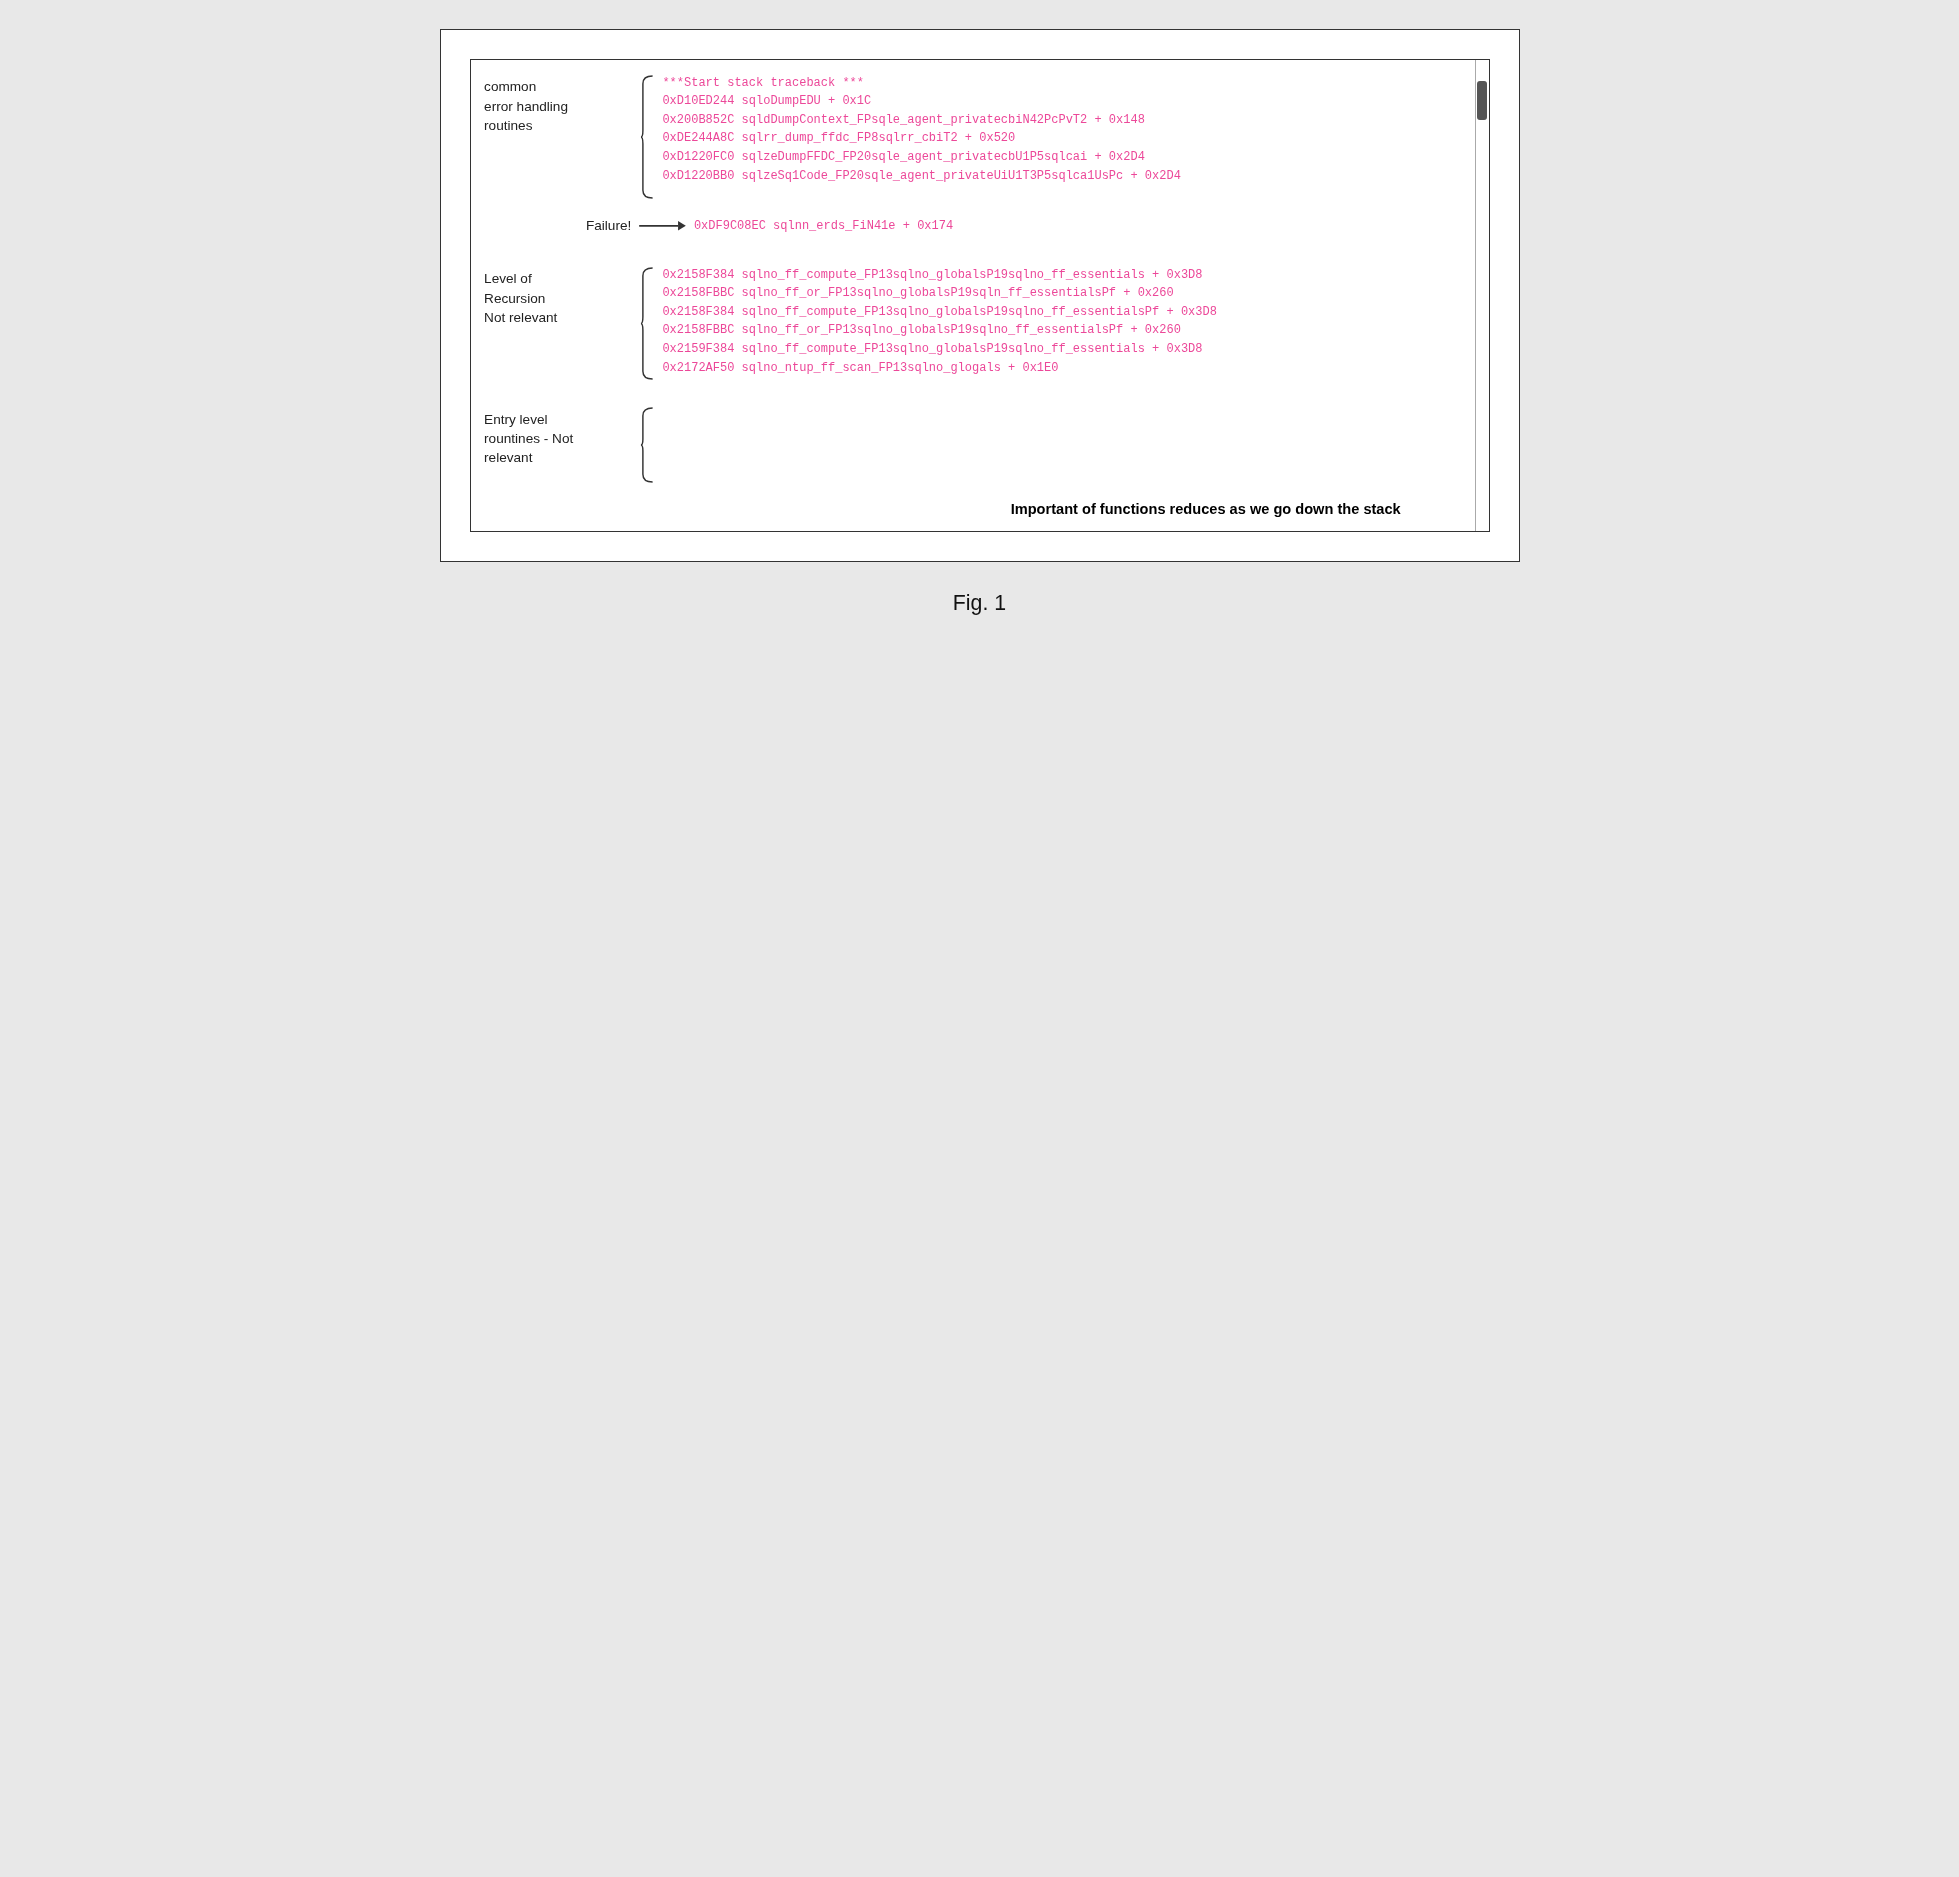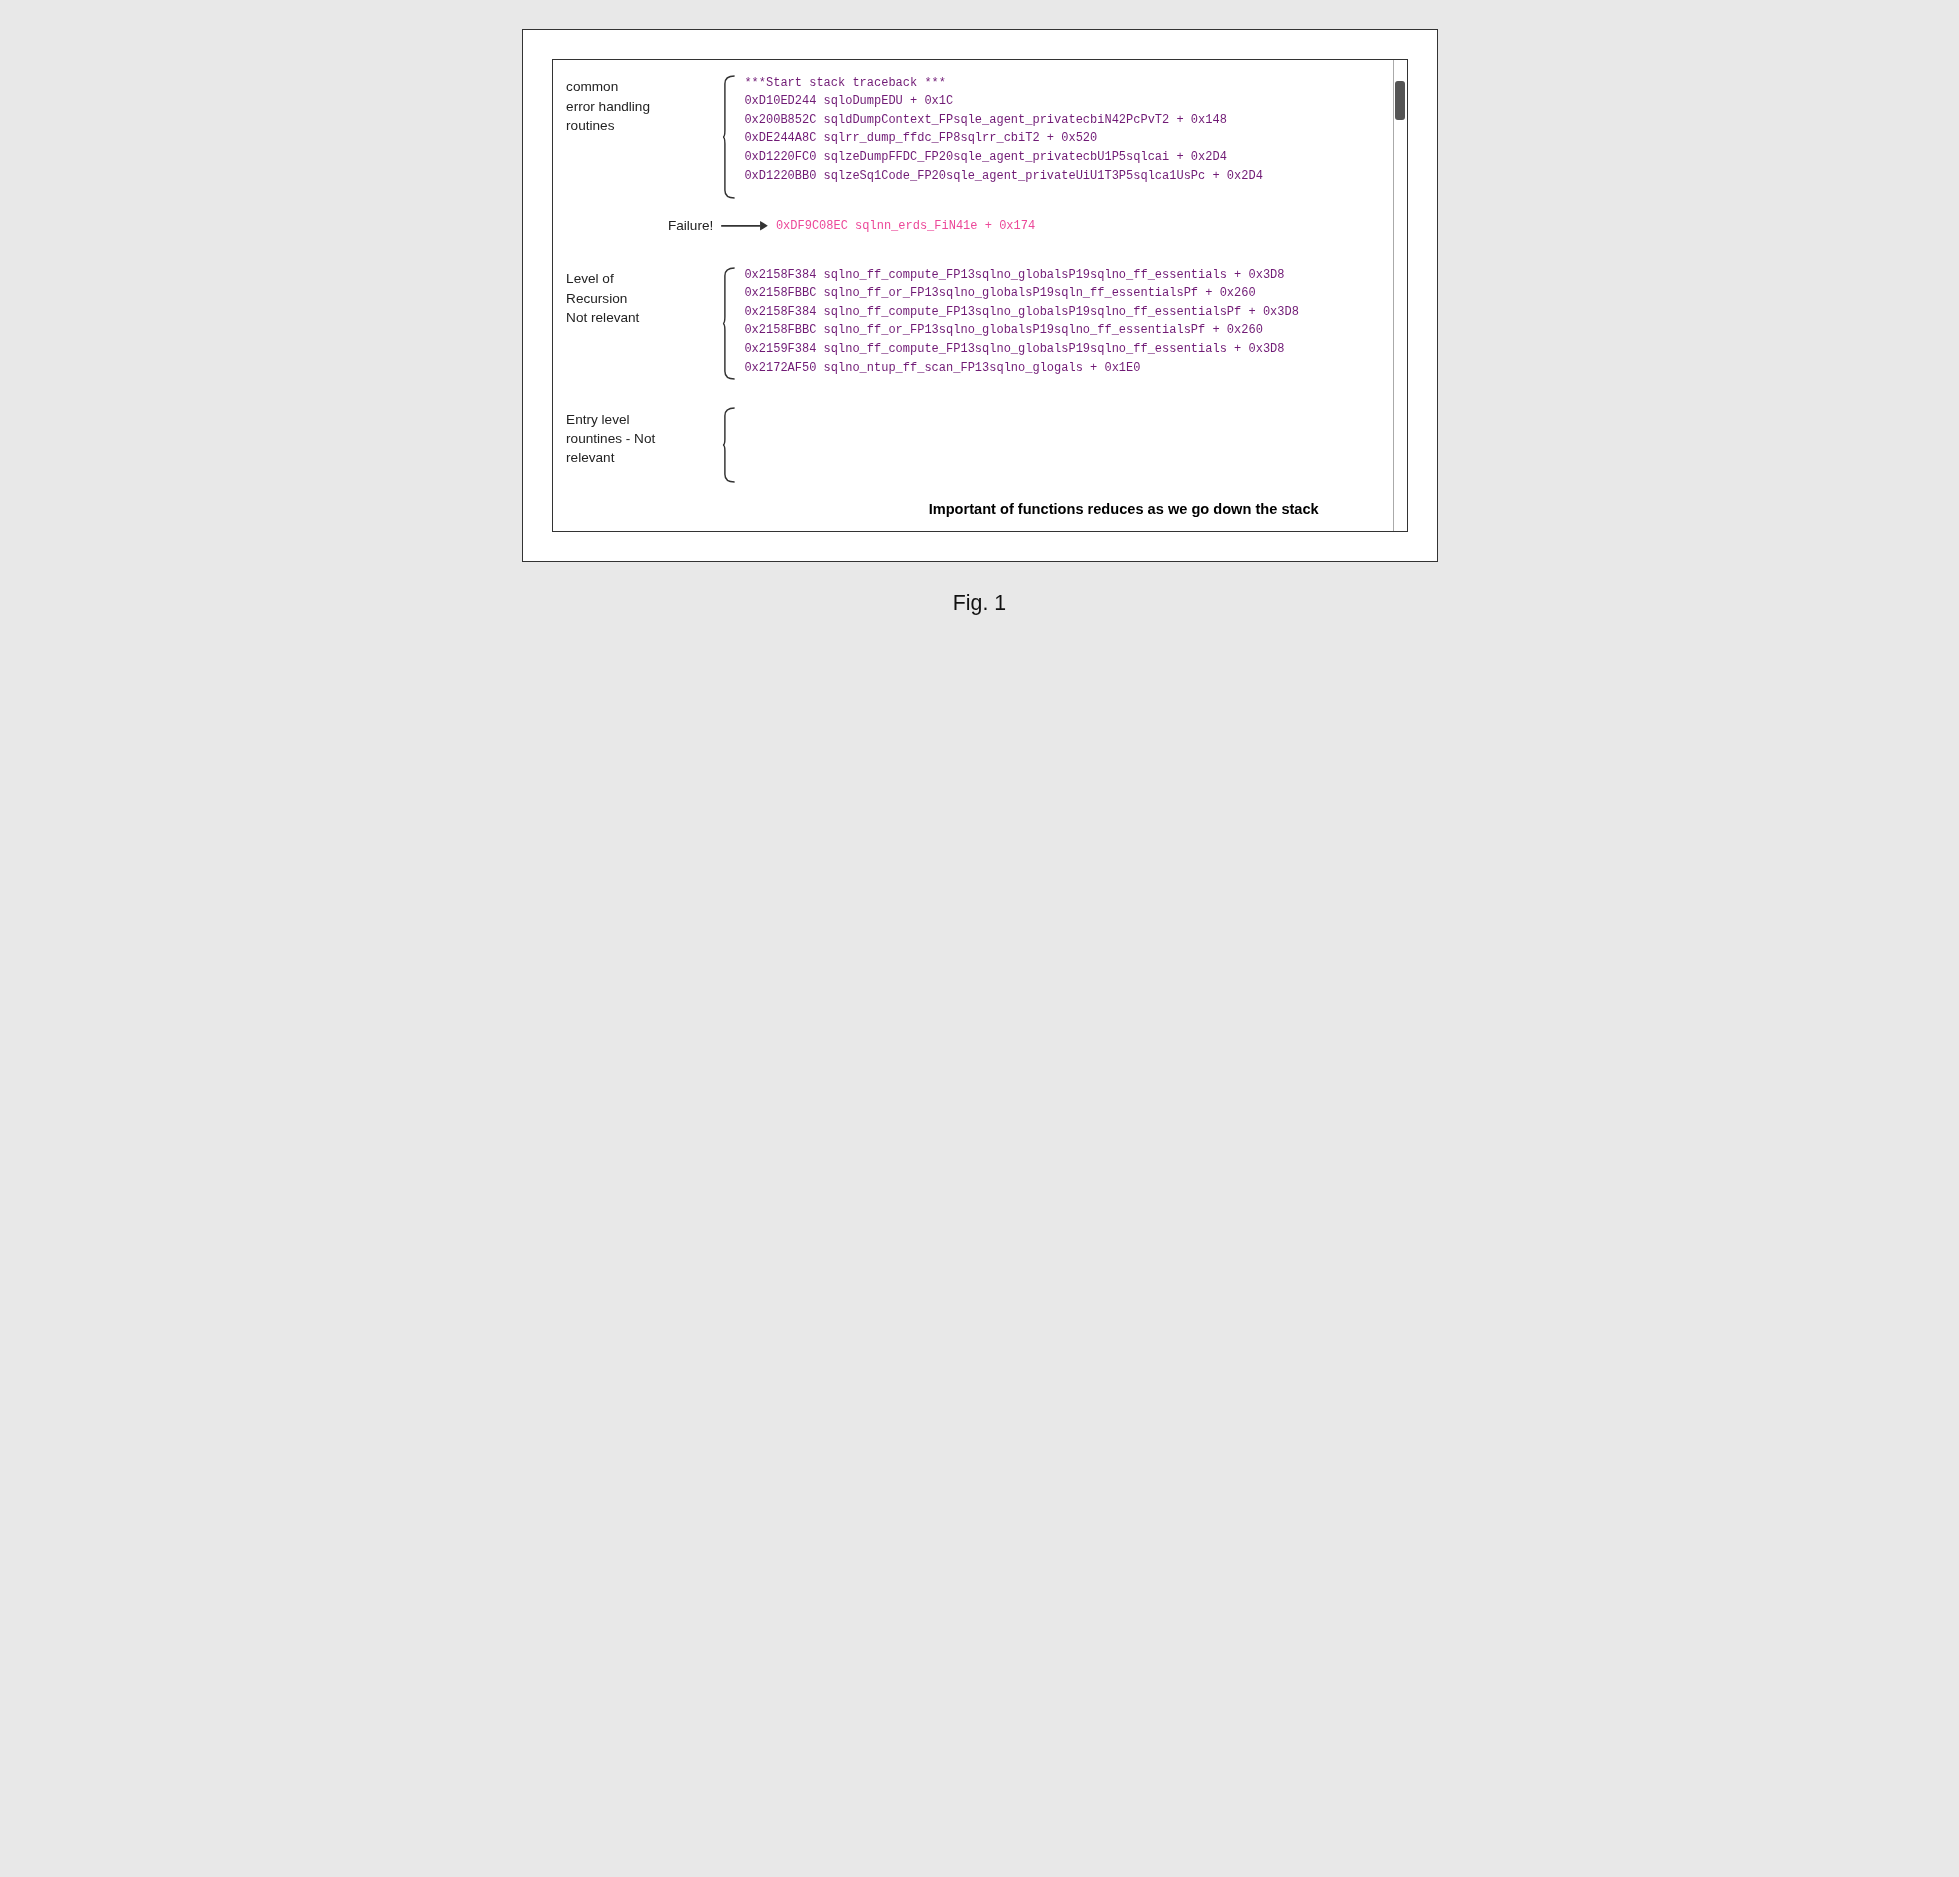--- a/index.html
+++ b/index.html
@@ -9,21 +9,21 @@
       flex-direction: column;
       align-items: center;
       justify-content: flex-start;
       min-height: 100vh;
       font-family: Arial, sans-serif;
       padding: 29px 19.4px;
     }
     .page-container {
       background: #ffffff;
       border: 1.9px solid #333;
-      width: 916px;
+      width: 1080px;
       padding: 29px 29px 29px 29px;
       position: relative;
     }
     
     .section-row {
       display: flex;
       flex-direction: row;
       align-items: flex-start;
       margin-bottom: 17.5px;
     }
@@ -46,21 +46,21 @@
     .brace-svg {
       width: 17.5px;
     }
     .code-col {
       flex: 1;
       display: flex;
       flex-direction: column;
       font-family: 'Courier New', Courier, monospace;
       font-size: 12px;
       line-height: 1.55;
-      color: #701a75;
+      color: #ec4899;
       padding-left: 5.8px;
     }
     .code-line {
       white-space: nowrap;
     }
     
     .failure-row {
       display: flex;
       flex-direction: row;
       align-items: center;

